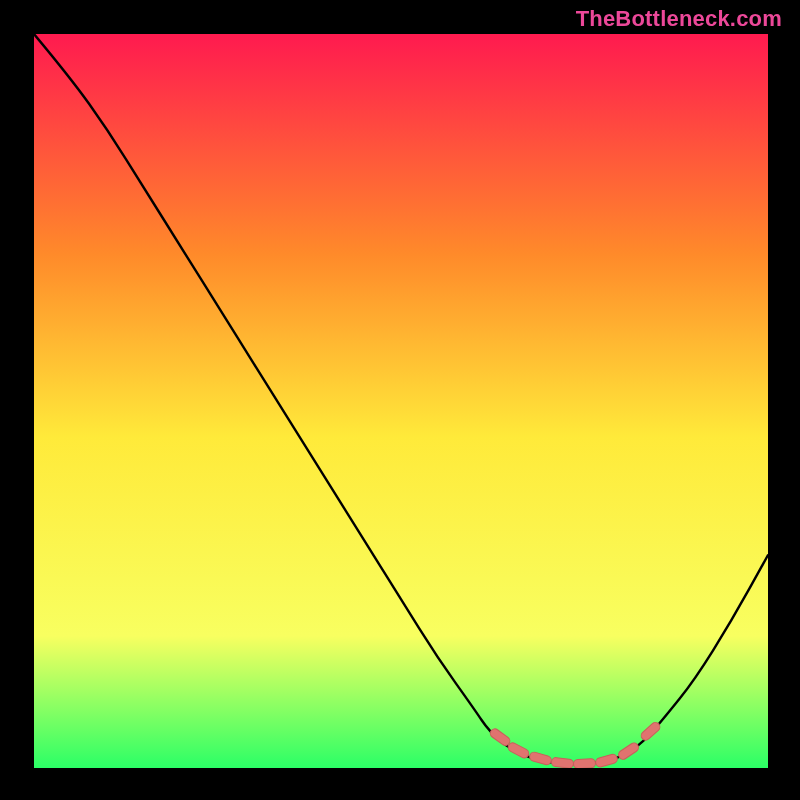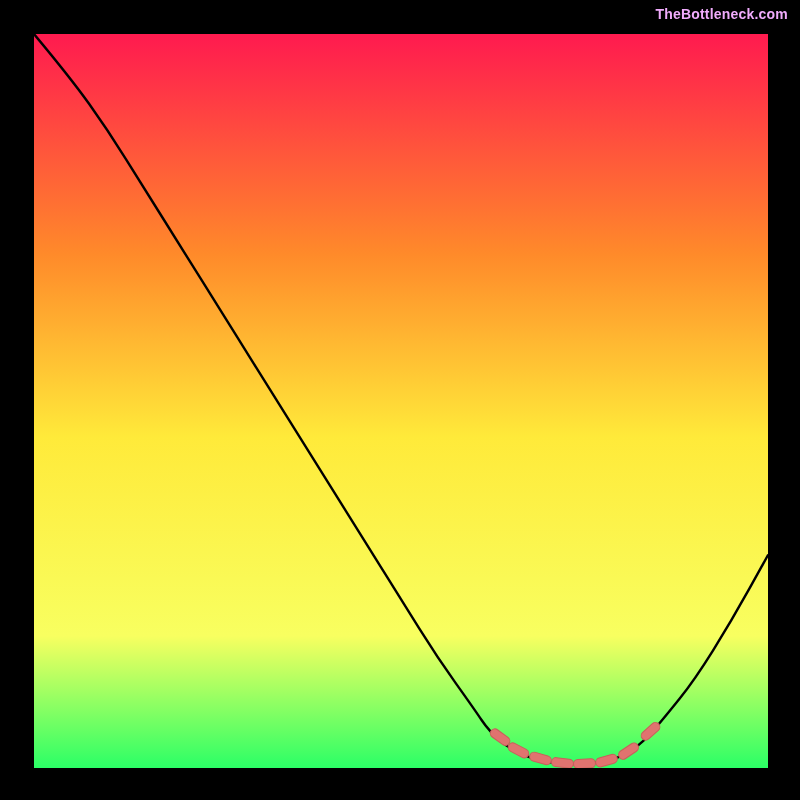--- a/index.html
+++ b/index.html
@@ -6,25 +6,25 @@
   html, body { width: 800px; height: 800px; overflow: hidden; background: #000; }
   .canvas {
     position: relative;
     width: 800px;
     height: 800px;
     background: #000;
   }
   .watermark {
     position: absolute;
     top: 6px;
-    right: 12px;
+    right: 18px;
     font-family: Arial, Helvetica, sans-serif;
-    font-size: 14px;
+    font-size: 22px;
     font-weight: 600;
-    color: #f0abfc;
+    color: #ec4899;
     letter-spacing: 0.2px;
     user-select: none;
   }
   .plot {
     position: absolute;
     left: 34px;
     top: 34px;
     width: 734px;
     height: 734px;
   }

